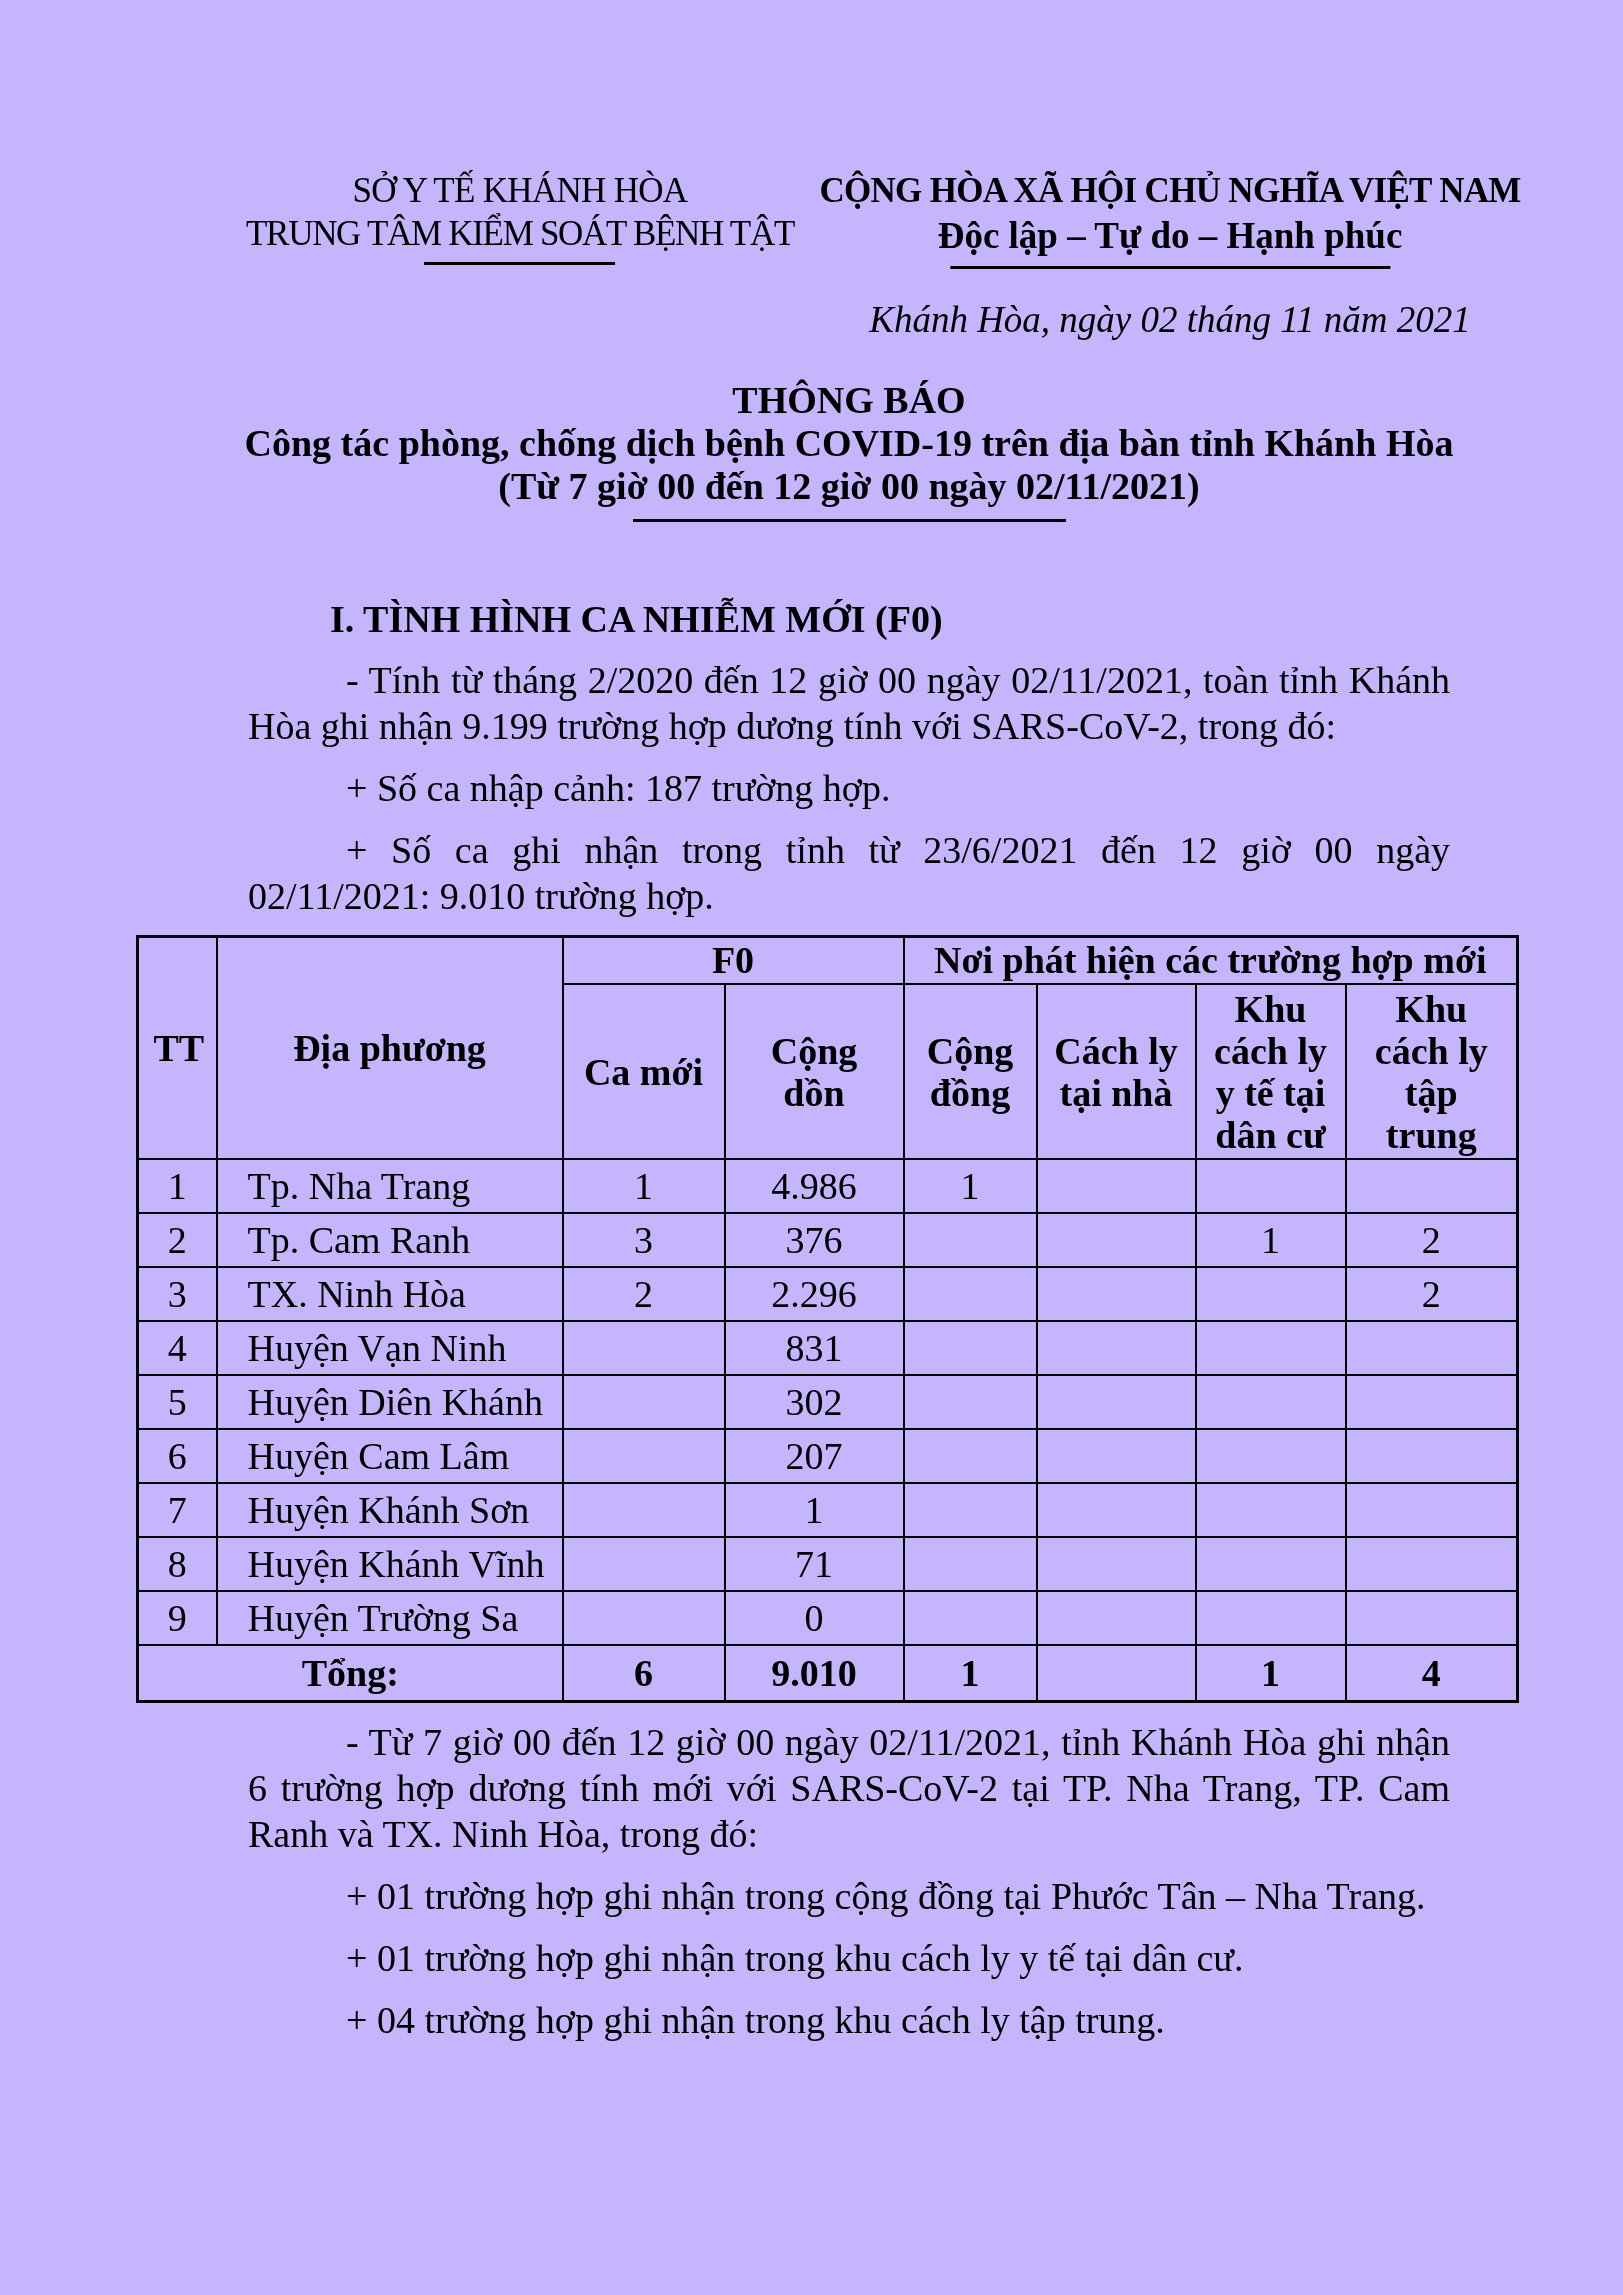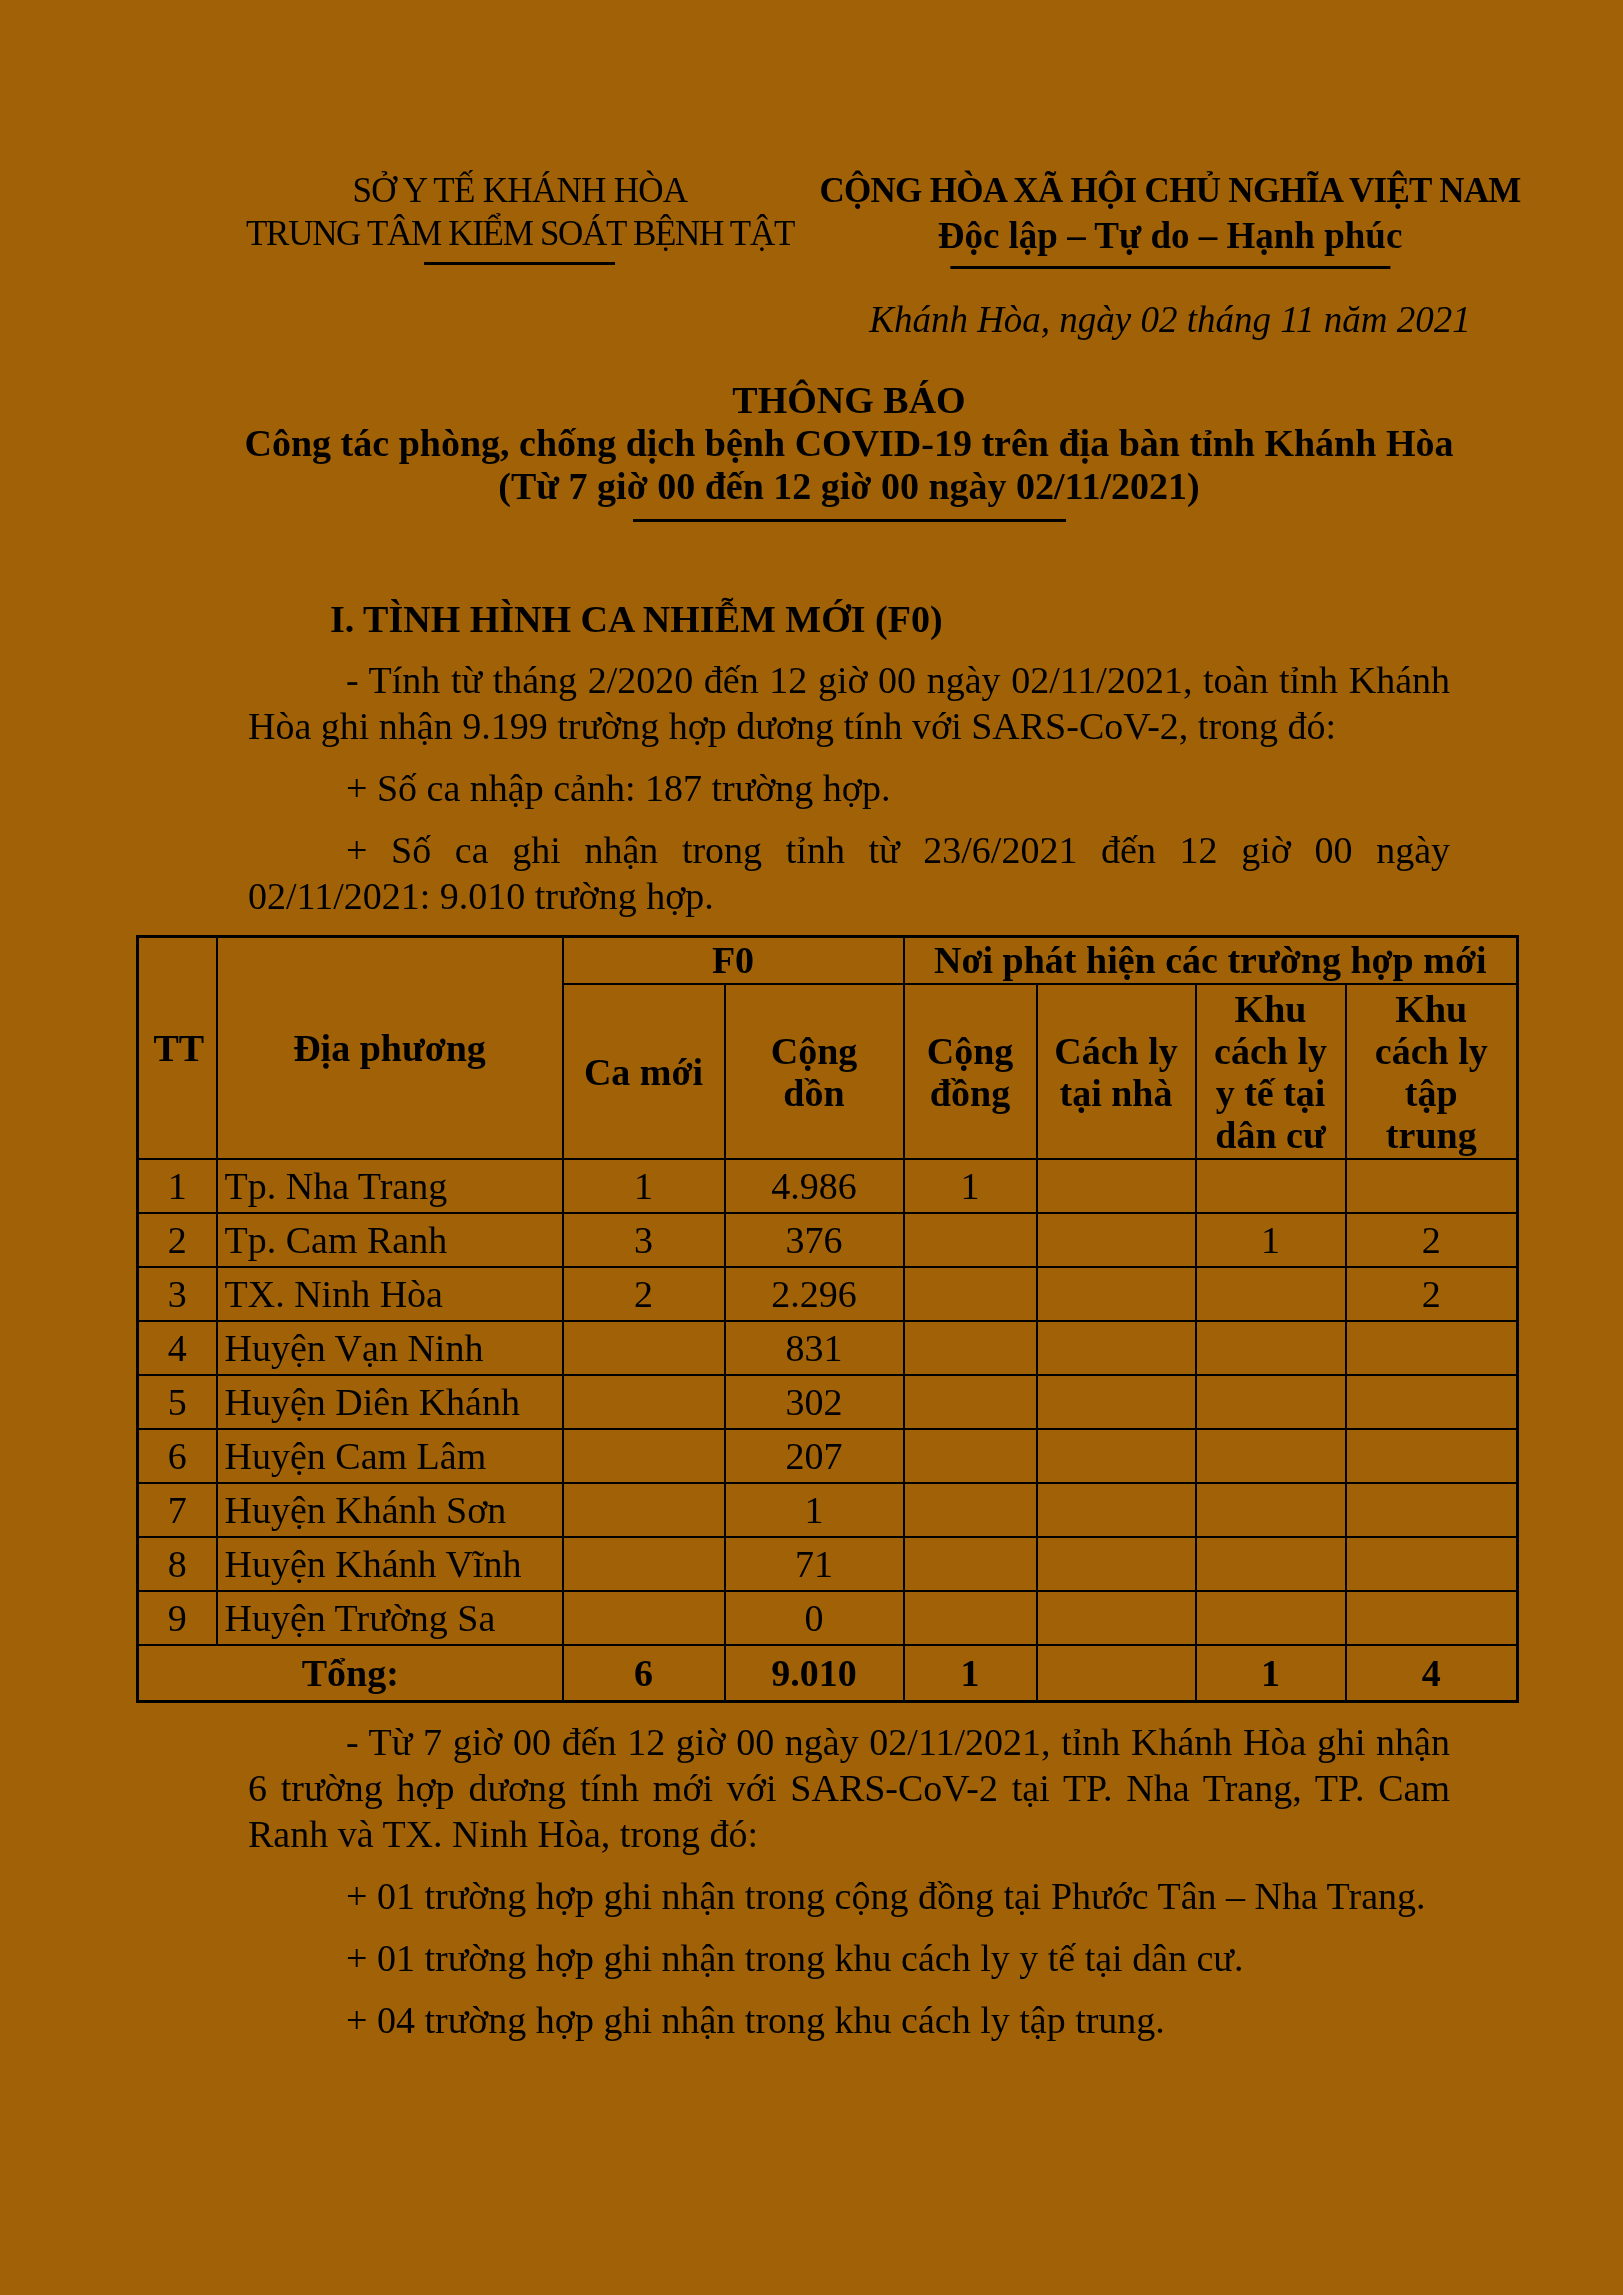--- a/index.html
+++ b/index.html
@@ -6,21 +6,21 @@
     margin: 0;
     padding: 0;
     background: #ffffff;
   }
   .page {
     position: relative;
     width: 1623px;
     height: 2295px;
     box-sizing: border-box;
     padding: 169px 157px 0 232px;
-    background: #a16207;
+    background: #c4b5fd;
     color: #000000;
     font-family: "Liberation Serif", "DejaVu Serif", serif;
     overflow: hidden;
   }
   
   .header {
     position: relative;
     height: 174px;
   }
   .header-left {
@@ -149,21 +149,21 @@
   .covid-table td {
     font-size: 38px;
     line-height: 42px;
     text-align: center;
     vertical-align: middle;
     height: 52px;
     padding: 0 3.9px;
   }
   .covid-table td.place-cell {
     text-align: left;
-    padding-left: 7px;
+    padding-left: 30px;
   }
   .covid-table tr.total-row td {
     font-weight: bold;
     height: 54px;
   }
   .c1 { width: 79px; }
   .c2 { width: 346px; }
   .c3 { width: 162px; }
   .c4 { width: 179px; }
   .c5 { width: 133px; }

